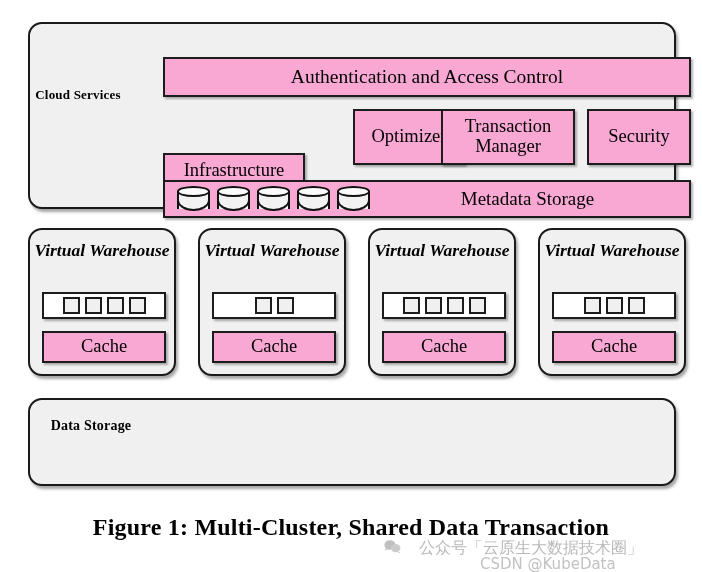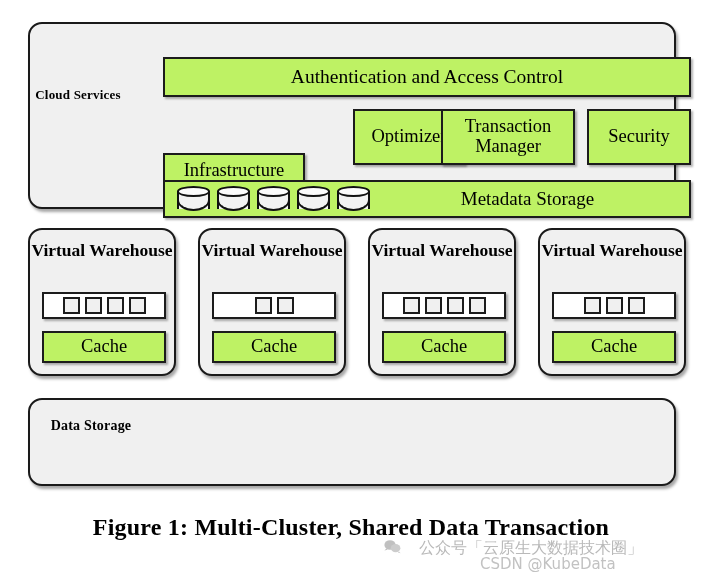--- a/index.html
+++ b/index.html
@@ -21,21 +21,21 @@
     position: absolute;
     background: #f0f0f0;
     border: 2.5px solid #1a1a1a;
     border-radius: 14px;
     box-shadow: 2px 3px 3px rgba(0,0,0,0.35);
     box-sizing: border-box;
   }
 
   
   .wbox {
-    background: #bef264;
+    background: #f9a8d4;
     border: 2px solid #1c1c1c;
     box-shadow: 1.5px 2px 2px rgba(0,0,0,0.30);
     box-sizing: border-box;
     display: flex;
     align-items: center;
     justify-content: center;
     text-align: center;
     line-height: 1.06;
   }
 
@@ -135,20 +135,21 @@
   #vw-2 { left: 368px; }
   #vw-3 { left: 538px; }
 
   .vw-title {
     position: absolute;
     left: 0; right: 0; top: 10px;
     text-align: center;
     font-weight: bold;
     font-size: 17.5px;
     line-height: 1.16;
+    font-style: italic;
   }
   .vw-workers {
     position: absolute;
     left: 12px; top: 62px;
     width: 124px; height: 27px;
     background: #ffffff;
     border: 2px solid #1c1c1c;
     box-shadow: 1.5px 2px 2px rgba(0,0,0,0.30);
     box-sizing: border-box;
     display: flex;

